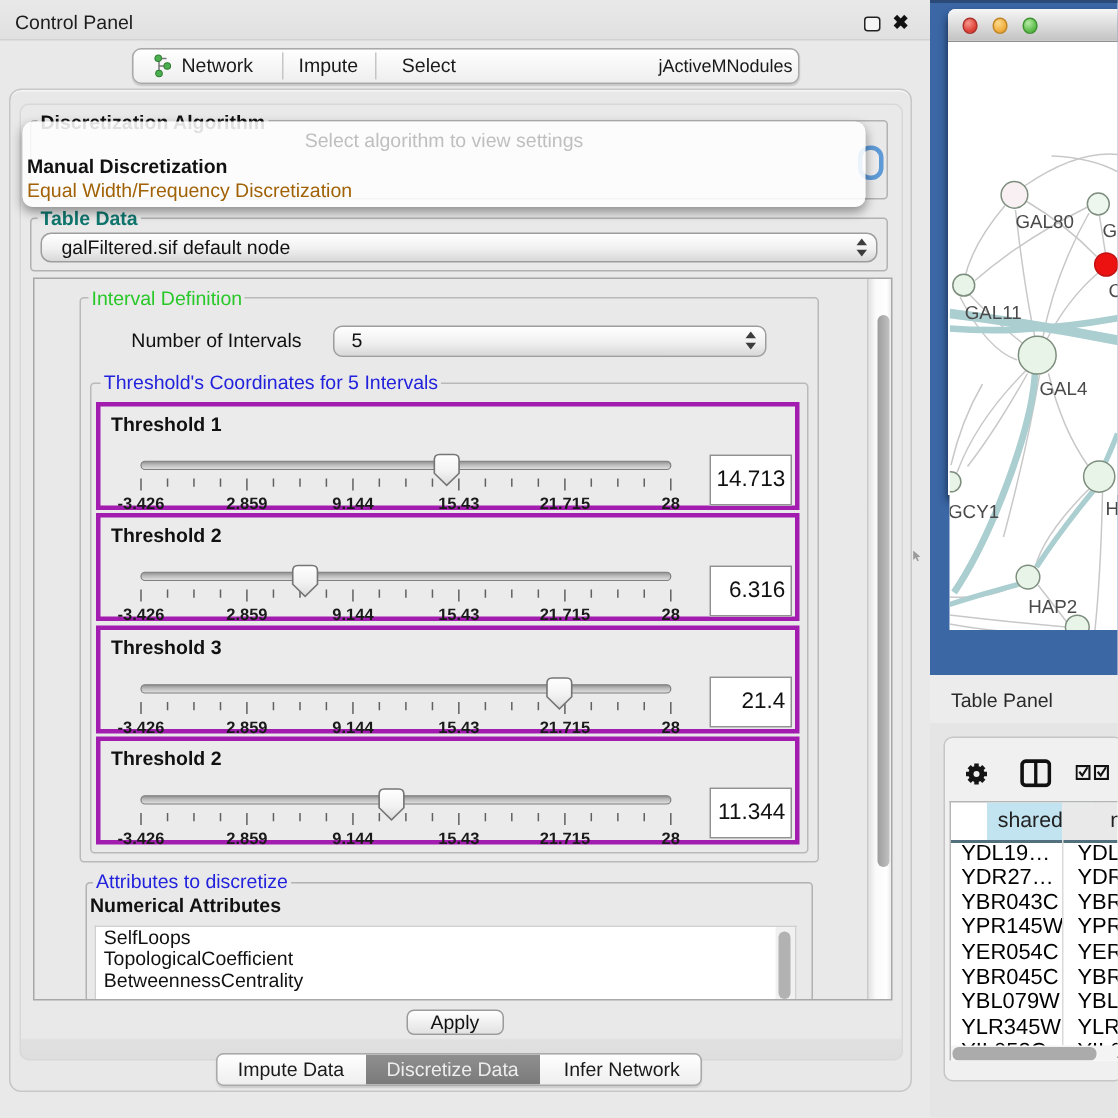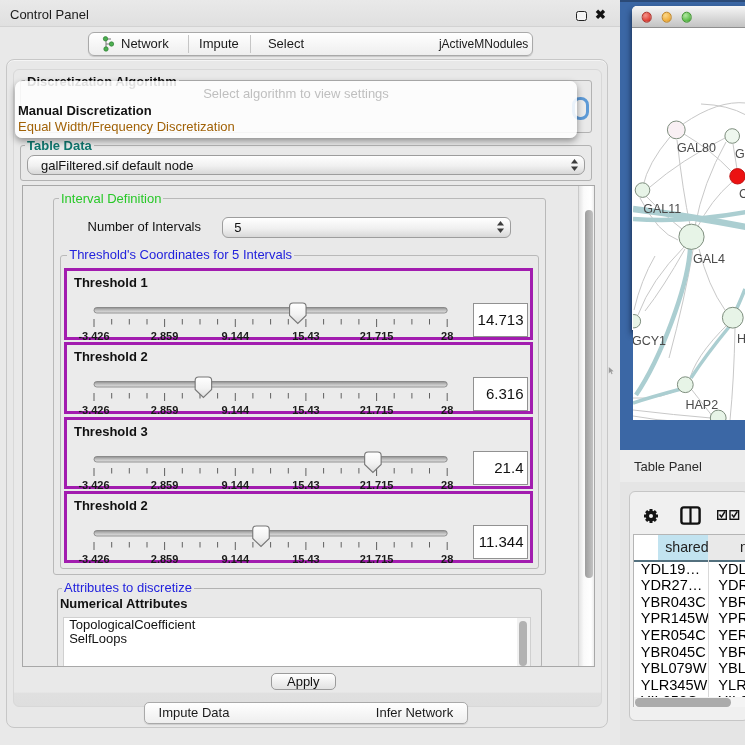--- a/index.html
+++ b/index.html
@@ -362,36 +362,38 @@
           <path d="M 185.75 35.5 Q 185.75 32 189.25 32 L 198.75 32 Q 202.25 32 202.25 35.5 L 202.25 44.5 L 194.00 52.5 L 185.75 44.5 Z" fill="url(#th)" stroke="#767676" stroke-width="1.1"></path>
         </svg>
   <div class="valbox">11.344</div>
 </div>
   </div>
 
   <div class="group" style="left:34.7px;top:402px;width:485px;height:80px"></div>
   <div class="gtitle" style="left:39.3px;top:394.5px;background:#e9e9e9;color:#2222dd">Attributes to discretize</div>
   <div style="position:absolute;left:37.3px;top:410px;font-size:13px;font-weight:bold;color:#111">Numerical Attributes</div>
   <div id="attrlist">
+    <div class="li">SelfLoops</div>
     <div class="li">TopologicalCoefficient</div>
-    <div class="li">SelfLoops</div>
+    <div class="li">BetweennessCentrality</div>
     <div id="attrsb">
         <div class="t"></div>
       </div>
   </div>
 
   <div id="vscroll">
       <div id="vthumb"></div>
     </div>
 </div>
 
 <div id="applybtn">Apply</div>
 
 <div id="btabbar">
   <div class="seg" style="left:0;width:99px">Impute Data</div>
+  <div class="seg" id="bseg-sel" style="left:99px;width:116.5px">Discretize Data</div>
   <div class="seg" style="left:215.5px;width:109px">Infer Network</div>
 </div>
 
 <div id="popup">
   <div class="i1">Select algorithm to view settings</div>
   <div class="i2">Manual Discretization</div>
   <div class="i3">Equal Width/Frequency Discretization</div>
 </div>
 
 <svg style="position:absolute;left:608px;top:367px" width="6" height="8" viewBox="0 0 6 8">

